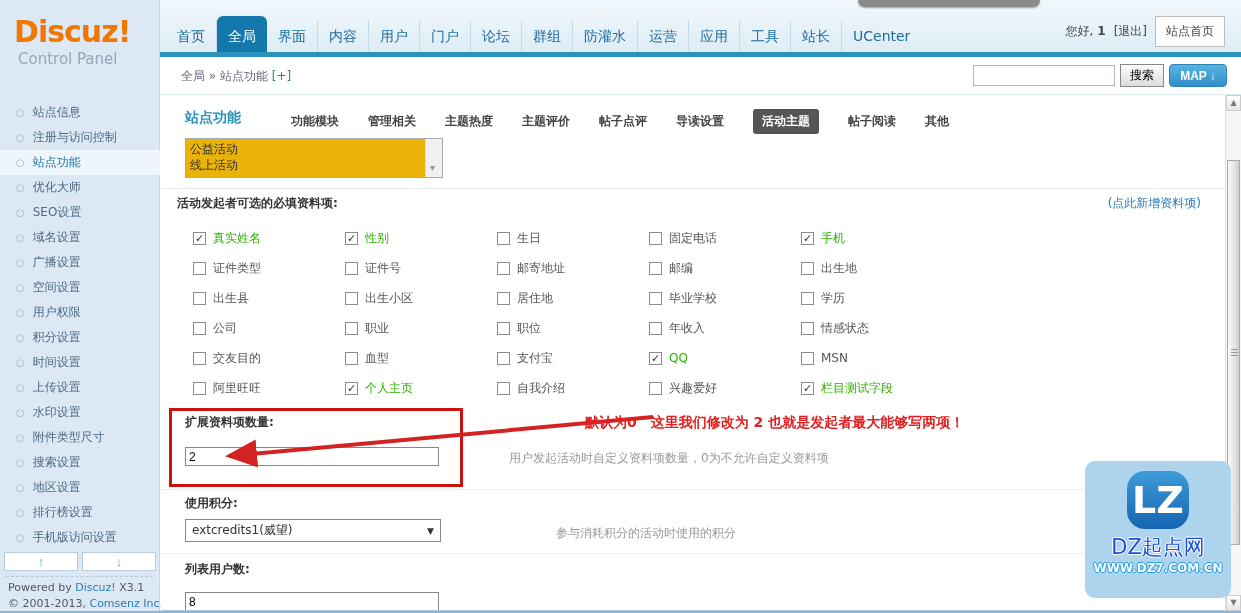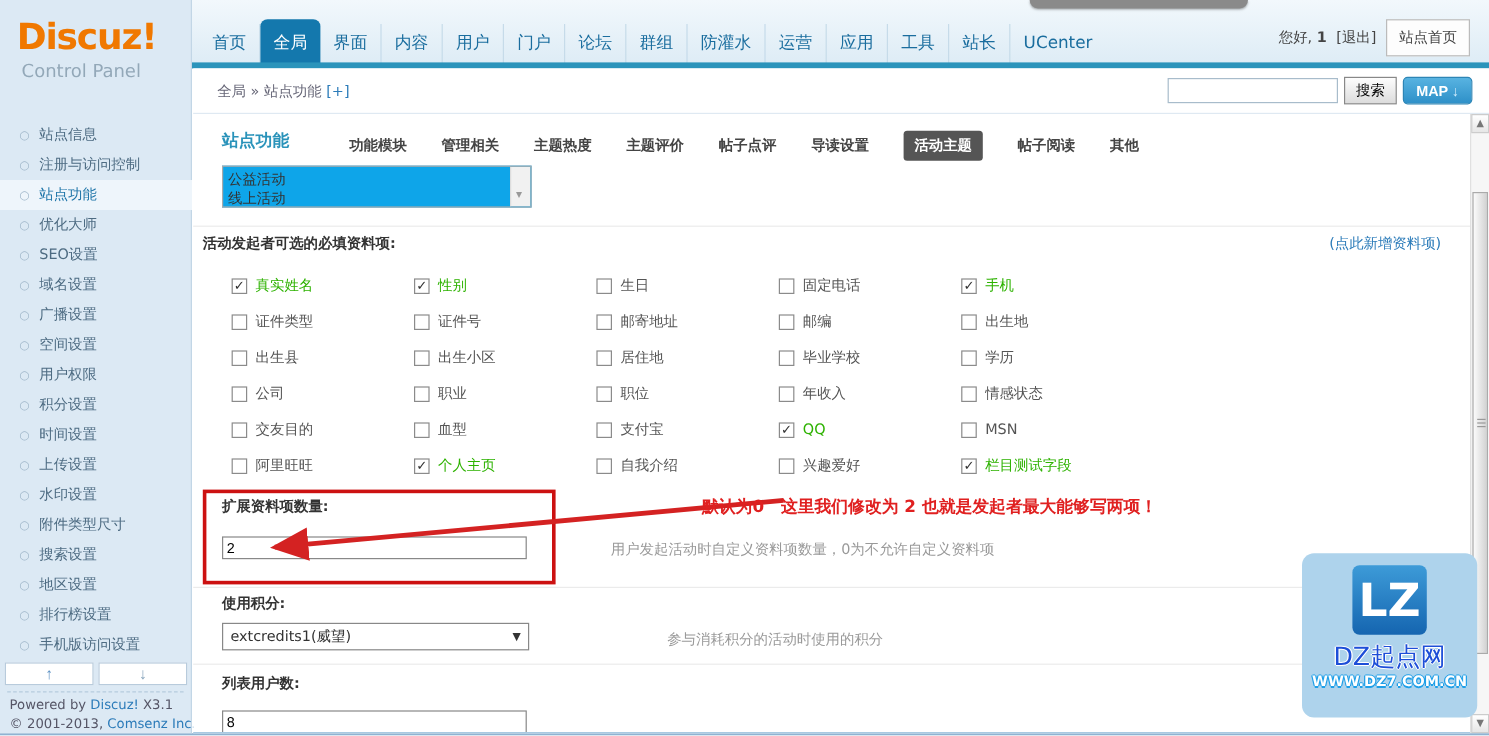--- a/index.html
+++ b/index.html
@@ -44,26 +44,26 @@
   .search-btn { position:absolute; right:77px; top:7px; width:44px; height:23px; background:linear-gradient(#fdfdfd,#dcdcdc); border:1px solid #888; font-size:12px; cursor:pointer; }
   .map-btn { position:absolute; right:14px; top:7px; width:58px; height:23px; background:linear-gradient(#58b3e1,#2e90c8); border:1px solid #2d85b5; border-radius:4px; color:#fff; font-weight:bold; font-size:12px; cursor:pointer; display:flex; align-items:center; justify-content:center; gap:3px; }
   .map-btn .m-arrow { color:#cfeafb; }
 
   
   .main { position:absolute; left:161px; top:95px; width:1064px; height:518px; background:#fff; }
   .page-title { position:absolute; left:24px; top:14px; font-size:14px; font-weight:bold; color:#2a93ba; }
   .sub-tabs { position:absolute; left:130px; top:14px; display:flex; gap:29px; list-style:none; font-weight:bold; color:#444; align-items:center; }
   .sub-tab { cursor:pointer; white-space:nowrap; }
   .sub-tab.active { background:#555; color:#fff; padding:4px 9px; border-radius:3px; }
-  .listbox { position:absolute; left:24px; top:43px; width:258px; height:35px; border:1px solid #aaa; background:#0ea5e9; line-height:16px; padding:2px 20px 0 4px; color:#333; overflow:hidden; }
+  .listbox { position:absolute; left:24px; top:43px; width:258px; height:40px; border:1px solid #aaa; background:#eab308; line-height:16px; padding:2px 20px 0 4px; color:#333; overflow:hidden; }
   .lb-scroll { position:absolute; right:0; top:0; bottom:0; width:17px; background:#f1f1f1; border-left:1px solid #ddd; }
   .lb-scroll span { position:absolute; bottom:1px; left:4px; color:#999; font-size:10px; }
   .divider { position:absolute; left:0; right:0; border-top:1px solid #ebebeb; }
   .d1 { top:93px; } .d2 { top:394px; } .d3 { top:458px; }
-  .section-head { position:absolute; left:8px; right:24px; top:100px; display:flex; justify-content:space-between; }
+  .section-head { position:absolute; left:16px; right:24px; top:100px; display:flex; justify-content:space-between; }
   .sec-title { font-weight:bold; color:#333; }
   .add-link { color:#2b7bb9; text-decoration:none; cursor:pointer; }
   .grid { position:absolute; left:32px; top:128px; display:grid; grid-template-columns:repeat(5,152px); grid-auto-rows:30px; align-items:center; }
   .cell { display:flex; align-items:center; cursor:pointer; }
   .cb { width:13px; height:13px; border:1px solid #8b8b8b; background:#fff; margin-right:7px; font-size:11px; line-height:11px; text-align:center; color:#333; flex:0 0 13px; }
   .cb-label { color:#555; }
   .cb-label.green { color:#2db200; }
 
   .field-label { position:absolute; left:24px; font-weight:bold; color:#333; }
   .field-hint { position:absolute; color:#999; }
@@ -79,21 +79,21 @@
 
   
   .scrollbar { position:absolute; right:0; top:95px; width:16px; bottom:0; background:#f6f6f6; border-left:1px solid #e0e0e0; }
   .sc-btn { position:absolute; left:0; width:15px; height:16px; background:linear-gradient(#fff,#e6e6e6); border:1px solid #ccc; font-size:8px; color:#777; text-align:center; line-height:14px; cursor:pointer; }
   .sc-up { top:0; } .sc-down { bottom:0; }
   .sc-thumb { position:absolute; left:1px; top:65px; width:13px; height:385px; background:linear-gradient(90deg,#fbfbfb,#d2d2d2); border:1px solid #aaa; cursor:grab; }
   .sc-grip { position:absolute; left:3px; top:50%; margin-top:-4px; width:7px; border-top:1px solid #999; box-shadow:0 3px 0 #999, 0 6px 0 #999; height:1px; }
 
   
   .watermark { position:absolute; left:1085px; top:461px; width:146px; height:137px; background:#aed3ec; border-radius:10px; text-align:center; z-index:20; }
-  .wm-logo { margin:10px auto 4px; width:62px; height:58px; background:linear-gradient(#3d9bd8,#1565b0); border-radius:6px; color:#fff; font-size:38px; font-weight:bold; line-height:58px; }
+  .wm-logo { margin:10px auto 4px; width:62px; height:58px; background:linear-gradient(#3d9bd8,#1565b0); border-radius:18px; color:#fff; font-size:38px; font-weight:bold; line-height:58px; }
   .wm-name { font-size:21px; font-weight:normal; color:#1d4ed8; text-shadow:-1px 0 #fff,1px 0 #fff,0 -1px #fff,0 1px #fff; white-space:nowrap; }
   .wm-url { font-size:12px; font-weight:bold; color:#fff; text-shadow:-1px 0 #1e9fe8,1px 0 #1e9fe8,0 -1px #1e9fe8,0 1px #1e9fe8; white-space:nowrap; }
 </style>
 </head>
 <body>
 
 <div class="page">
 
   <div class="side-strip">
     <div class="logo-title">Discuz!</div>

